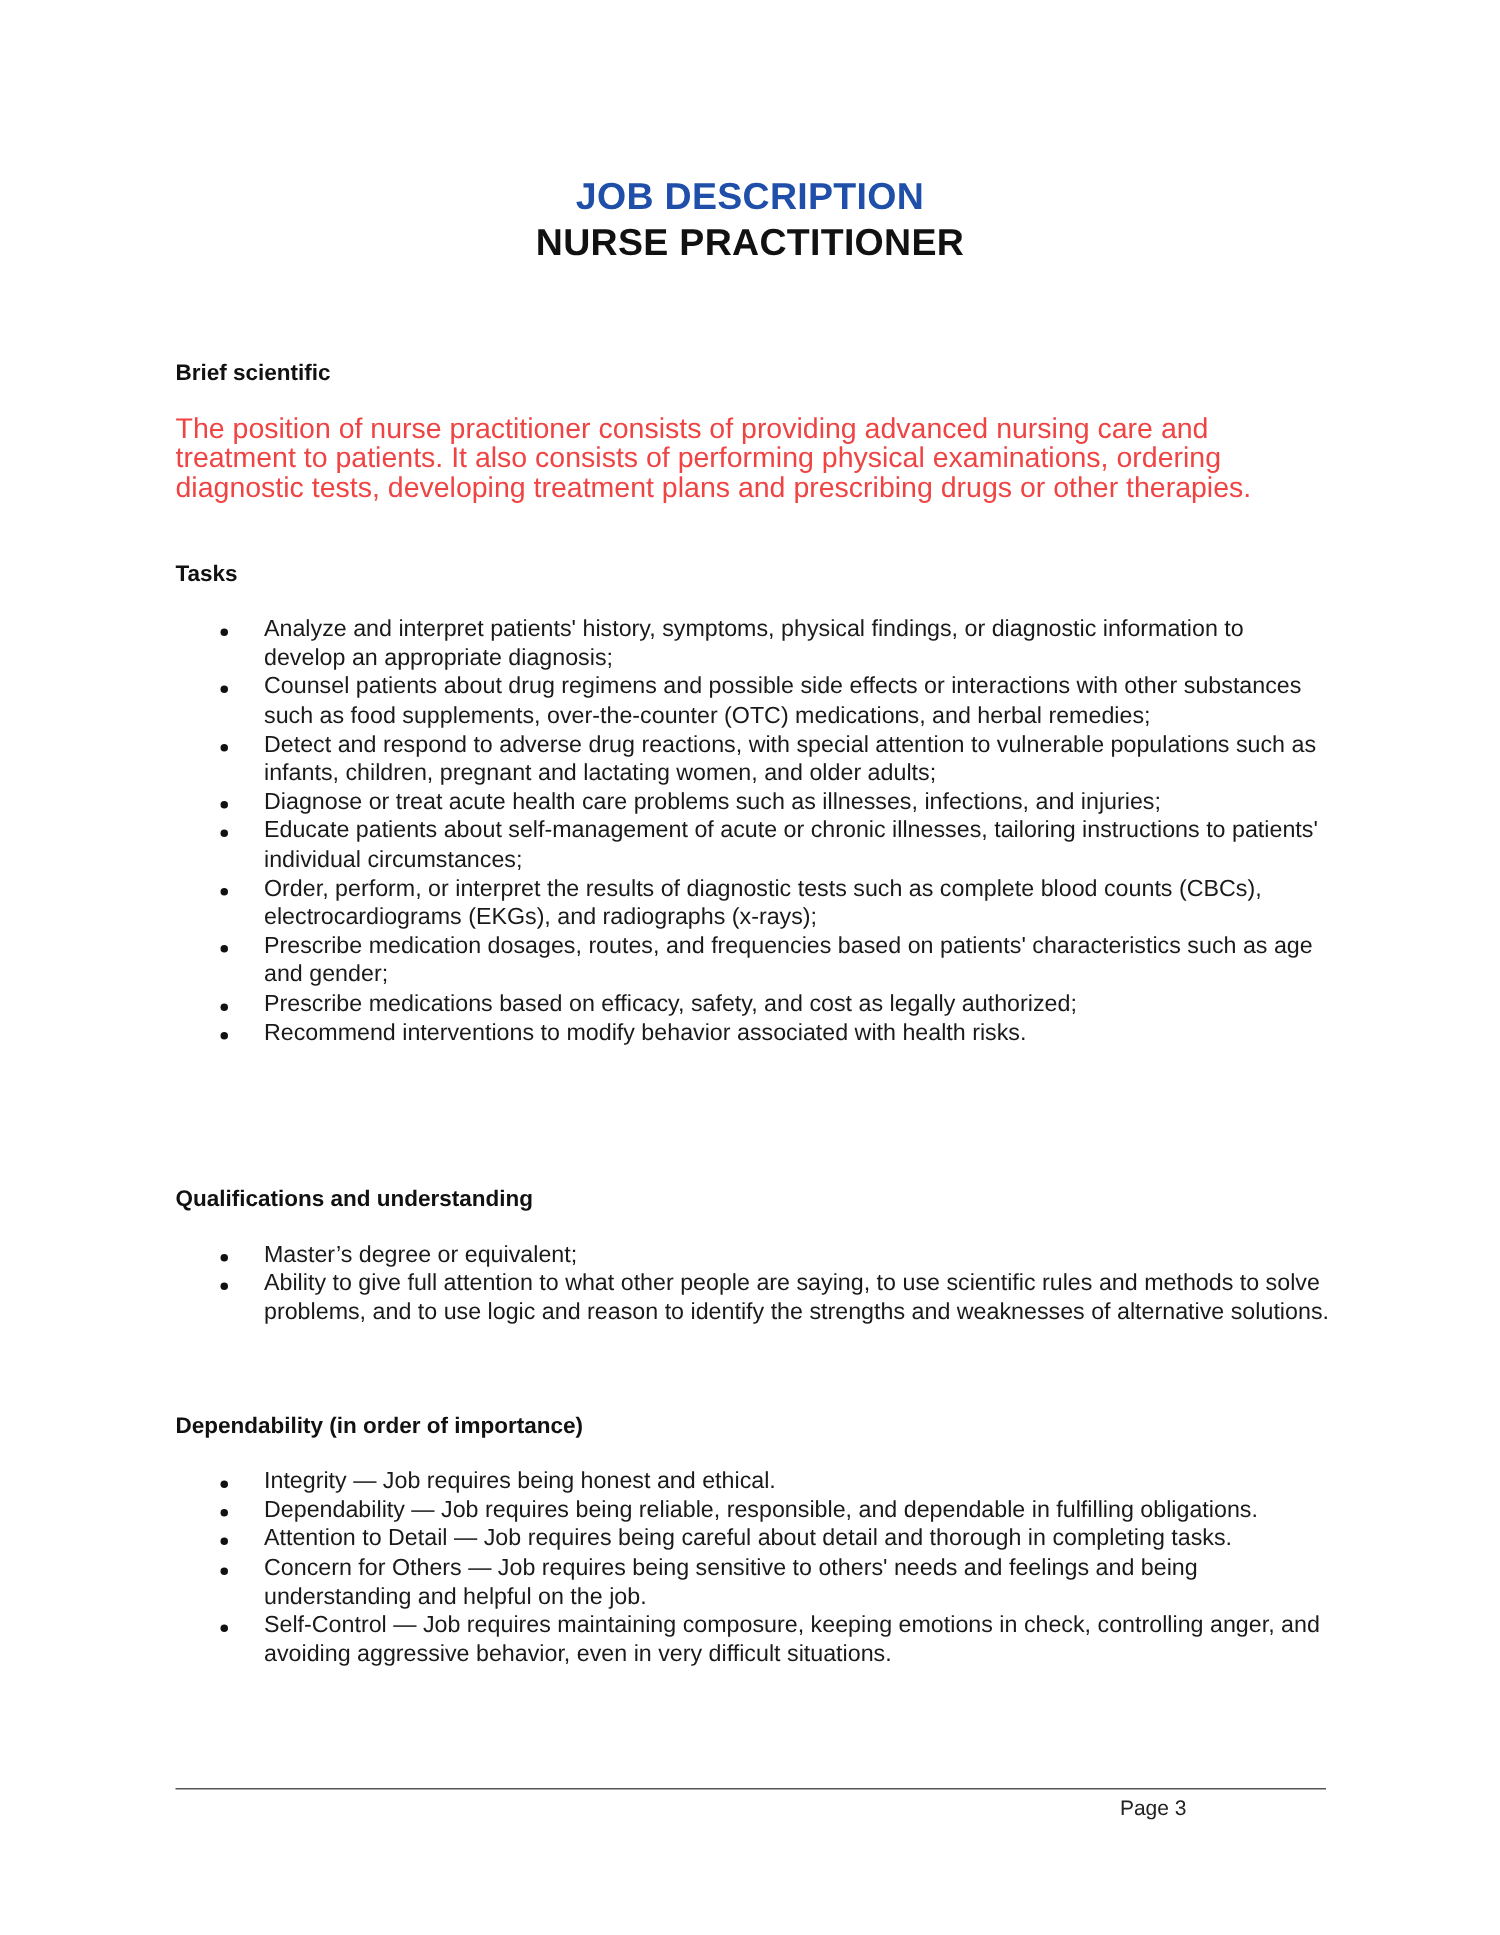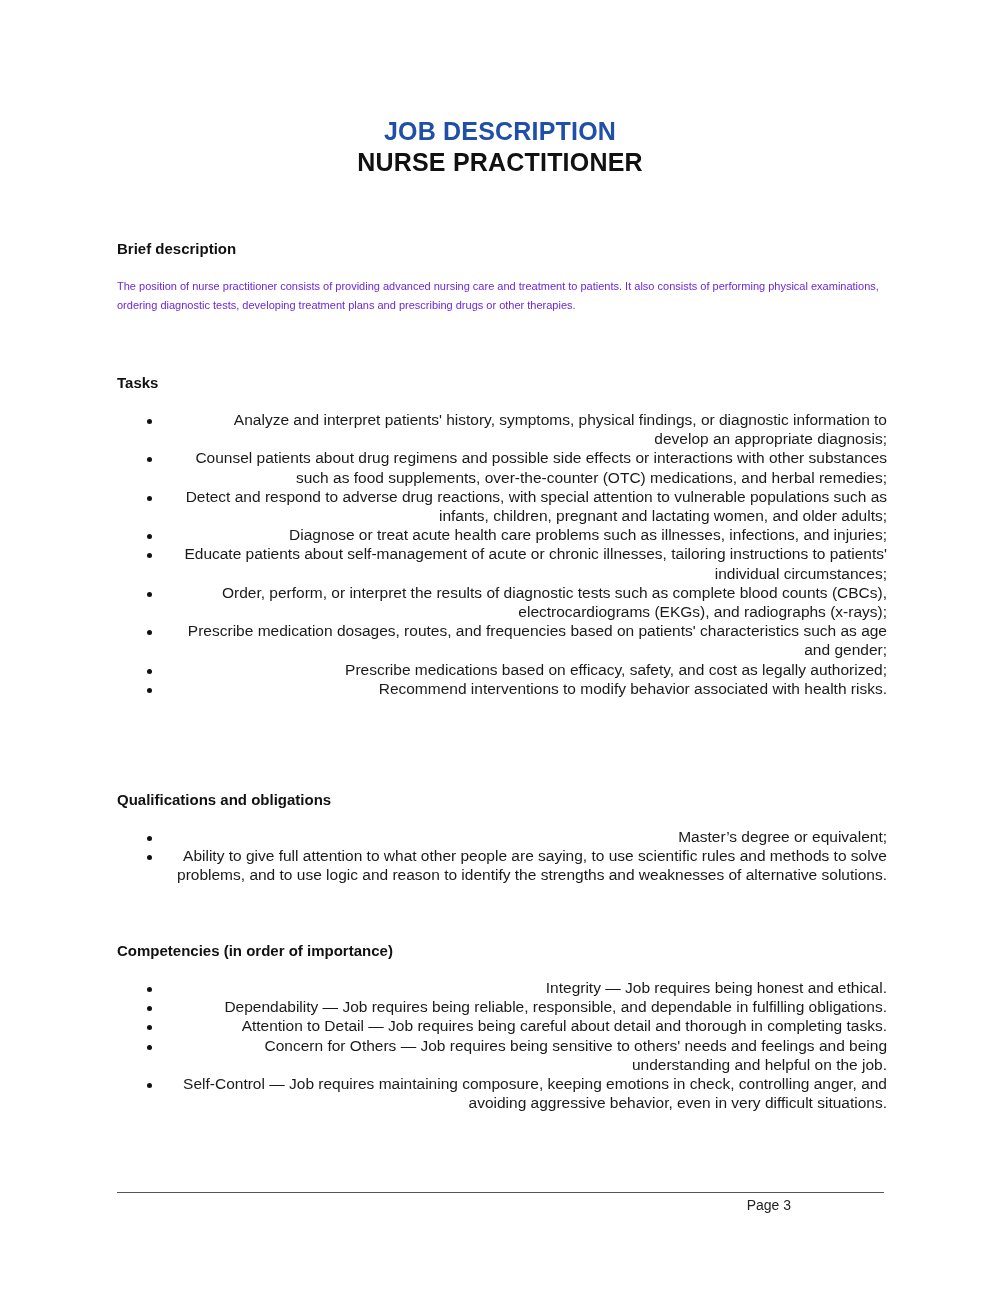--- a/index.html
+++ b/index.html
@@ -49,37 +49,36 @@
       width: 770px;
     }
     .section-heading {
       font-size: 15px;
       font-weight: bold;
       line-height: 19px;
       margin: 0;
       color: #111;
     }
     .paragraph {
-      font-size: 11px;
+      font-size: 19px;
       line-height: 19.3px;
       margin: 0;
-      color: #6d28d9;
+      color: #ef4444;
     }
     ul.bullets {
       list-style: none;
       margin: 0;
       padding: 0;
     }
     ul.bullets li {
       position: relative;
       padding-left: 59px;
       font-size: 15.5px;
       line-height: 19.2px;
       color: #1a1a1a;
-      text-align: right;
     }
     ul.bullets li .dot {
       position: absolute;
       left: 30px;
       top: 9px;
       width: 5px;
       height: 5px;
       border-radius: 50%;
       background: #111;
     }
@@ -103,49 +102,49 @@
 <body>
 
 <div class="page">
 
   <div class="title-block">
     <div class="doc-type">JOB DESCRIPTION</div>
     <div class="doc-title">NURSE PRACTITIONER</div>
   </div>
 
   <div class="section" style="top:239px;">
-    <h3 class="section-heading">Brief description</h3>
+    <h3 class="section-heading">Brief scientific</h3>
     <p class="paragraph" style="margin-top:19px;">The position of nurse practitioner consists of providing advanced nursing care and treatment to patients. It also consists of performing physical examinations, ordering diagnostic tests, developing treatment plans and prescribing drugs or other therapies.</p>
   </div>
 
   <div class="section" style="top:373px;">
     <h3 class="section-heading">Tasks</h3>
     <ul class="bullets" style="margin-top:18px;">
       <li><span class="dot"></span><span>Analyze and interpret patients' history, symptoms, physical findings, or diagnostic information to develop an appropriate diagnosis;</span></li>
       <li><span class="dot"></span><span>Counsel patients about drug regimens and possible side effects or interactions with other substances such as food supplements, over-the-counter (OTC) medications, and herbal remedies;</span></li>
       <li><span class="dot"></span><span>Detect and respond to adverse drug reactions, with special attention to vulnerable populations such as infants, children, pregnant and lactating women, and older adults;</span></li>
       <li><span class="dot"></span><span>Diagnose or treat acute health care problems such as illnesses, infections, and injuries;</span></li>
       <li><span class="dot"></span><span>Educate patients about self-management of acute or chronic illnesses, tailoring instructions to patients' individual circumstances;</span></li>
       <li><span class="dot"></span><span>Order, perform, or interpret the results of diagnostic tests such as complete blood counts (CBCs), electrocardiograms (EKGs), and radiographs (x-rays);</span></li>
       <li><span class="dot"></span><span>Prescribe medication dosages, routes, and frequencies based on patients' characteristics such as age and gender;</span></li>
       <li><span class="dot"></span><span>Prescribe medications based on efficacy, safety, and cost as legally authorized;</span></li>
       <li><span class="dot"></span><span>Recommend interventions to modify behavior associated with health risks.</span></li>
     </ul>
   </div>
 
   <div class="section" style="top:790px;">
-    <h3 class="section-heading">Qualifications and obligations</h3>
+    <h3 class="section-heading">Qualifications and understanding</h3>
     <ul class="bullets" style="margin-top:18px;">
       <li><span class="dot"></span><span>Master’s degree or equivalent;</span></li>
       <li><span class="dot"></span><span>Ability to give full attention to what other people are saying, to use scientific rules and methods to solve problems, and to use logic and reason to identify the strengths and weaknesses of alternative solutions.</span></li>
     </ul>
   </div>
 
   <div class="section" style="top:941px;">
-    <h3 class="section-heading">Competencies (in order of importance)</h3>
+    <h3 class="section-heading">Dependability (in order of importance)</h3>
     <ul class="bullets" style="margin-top:18px;">
       <li><span class="dot"></span><span>Integrity — Job requires being honest and ethical.</span></li>
       <li><span class="dot"></span><span>Dependability — Job requires being reliable, responsible, and dependable in fulfilling obligations.</span></li>
       <li><span class="dot"></span><span>Attention to Detail — Job requires being careful about detail and thorough in completing tasks.</span></li>
       <li><span class="dot"></span><span>Concern for Others — Job requires being sensitive to others' needs and feelings and being understanding and helpful on the job.</span></li>
       <li><span class="dot"></span><span>Self-Control — Job requires maintaining composure, keeping emotions in check, controlling anger, and avoiding aggressive behavior, even in very difficult situations.</span></li>
     </ul>
   </div>
 
   <div class="footer-rule"></div>

